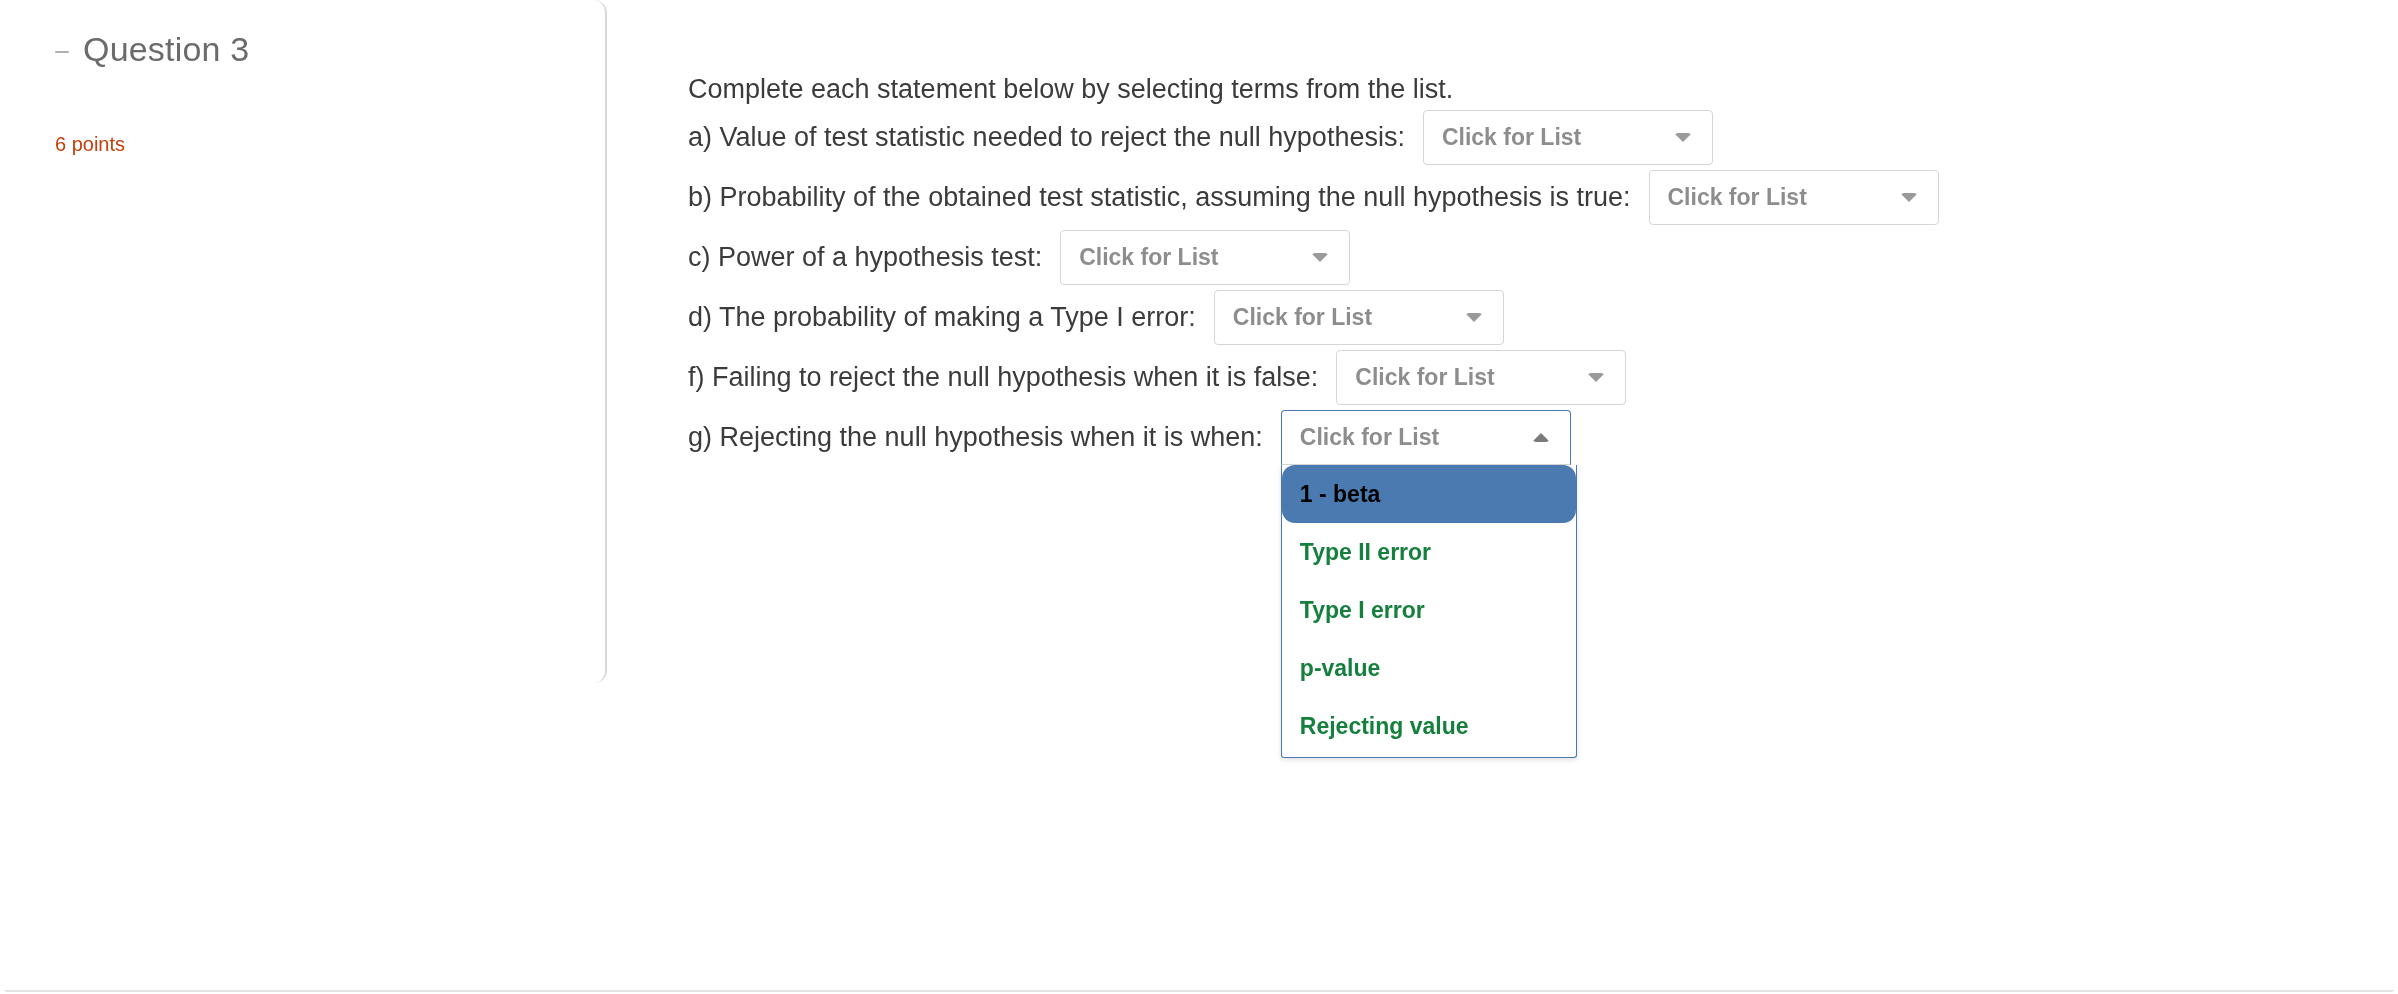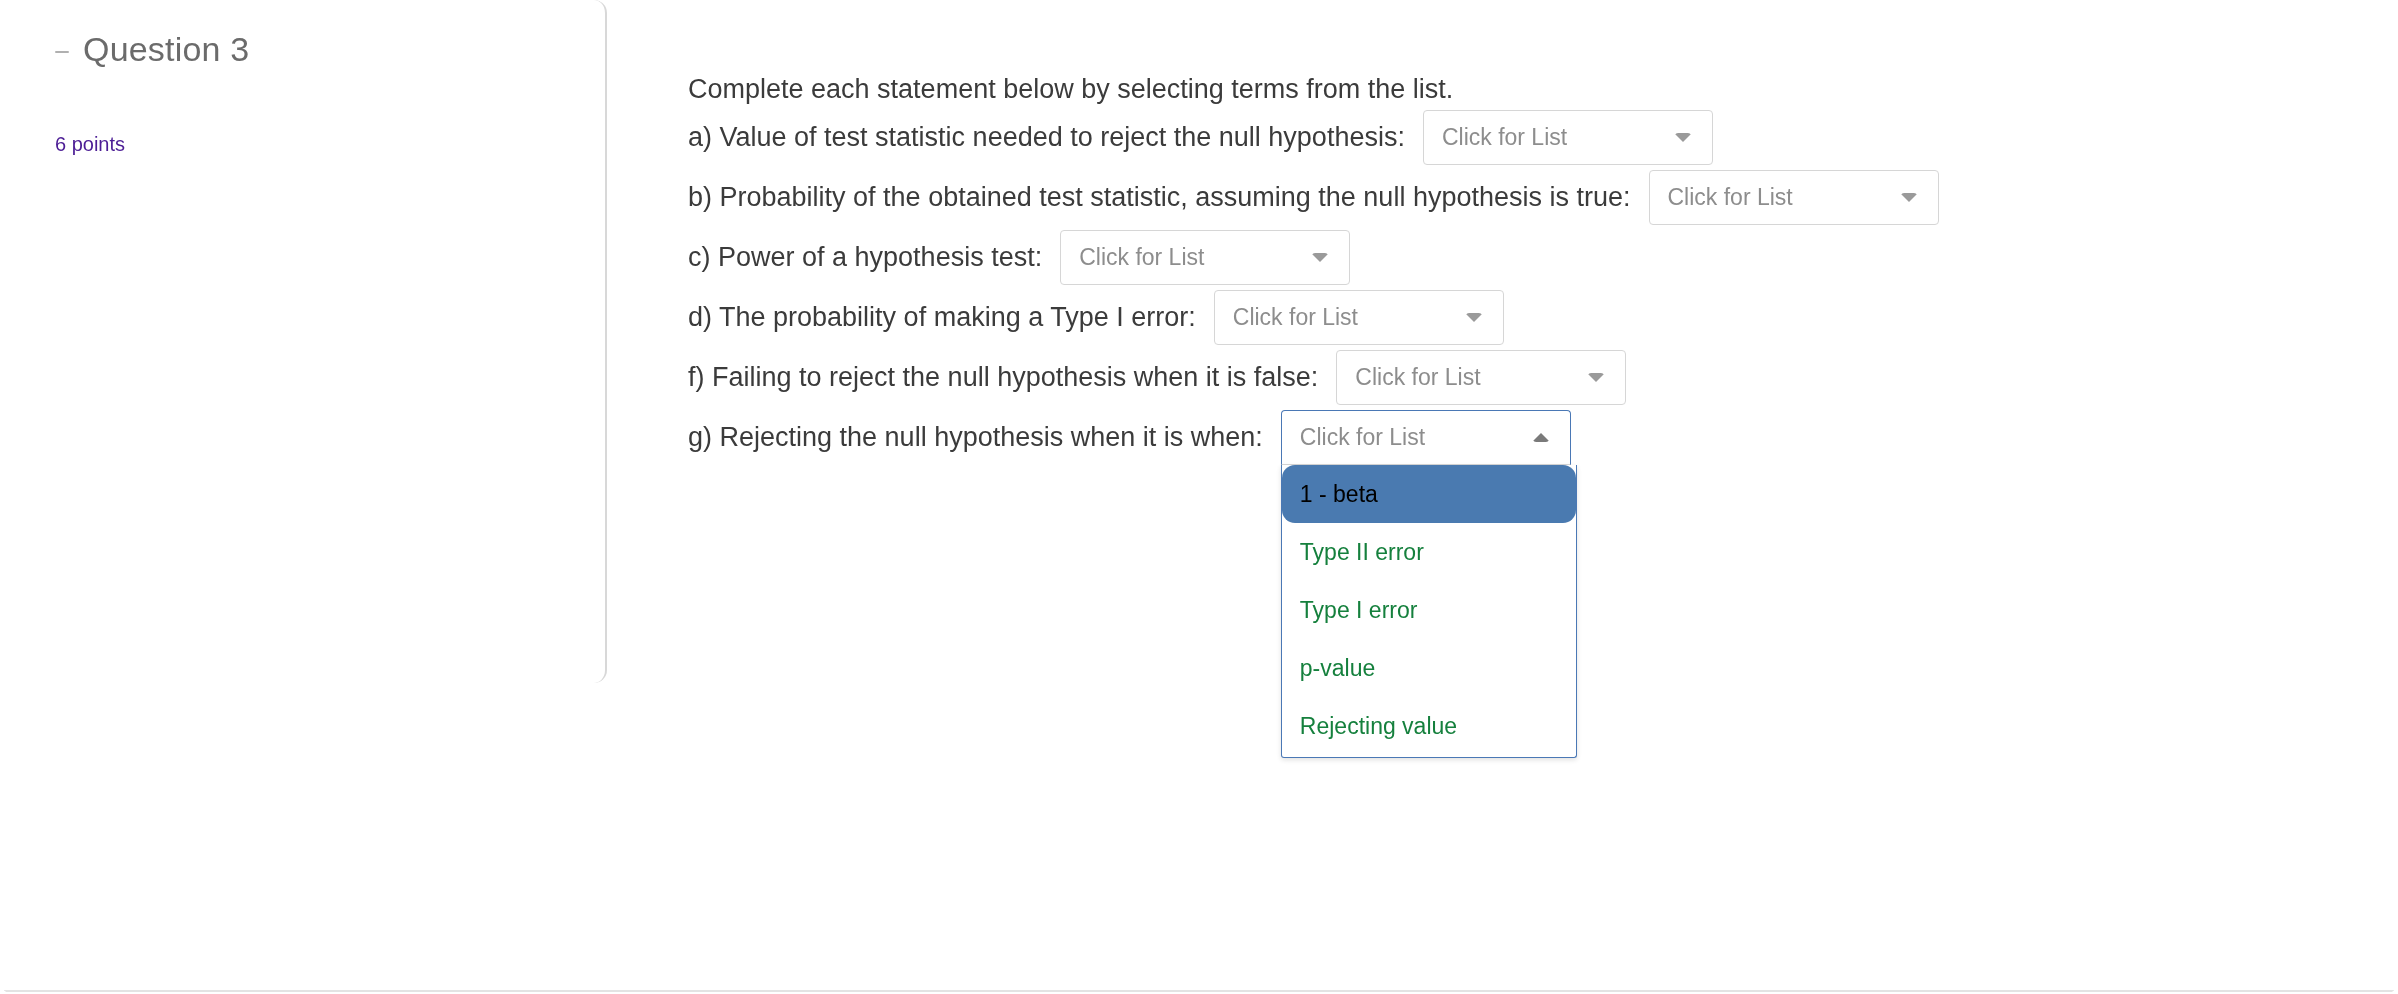--- a/index.html
+++ b/index.html
@@ -45,21 +45,21 @@
     color: #6b6b6b;
     font-weight: 400;
     letter-spacing: 0.2px;
     line-height: 1;
   }
   .q-points {
     position: absolute;
     left: 55px;
     top: 133px;
     font-size: 20px;
-    color: #4c1d95;
+    color: #c2410c;
   }
   
   .content {
     position: absolute;
     left: 688px;
     top: 0;
     right: 0;
     bottom: 0;
   }
   .prompt {
@@ -87,20 +87,21 @@
   .select {
     position: relative;
     height: 55px;
     border: 1px solid #d6d6d6;
     border-radius: 4px;
     background: #ffffff;
     display: inline-flex;
     align-items: center;
     padding: 0 0 0 18px;
     min-width: 290px;
+    font-weight: bold;
   }
   .select .sel-label {
     font-size: 23px;
     color: #8d8d8d;
     flex: 1;
   }
   .caret {
     width: 0;
     height: 0;
     border-left: 9px solid transparent;

